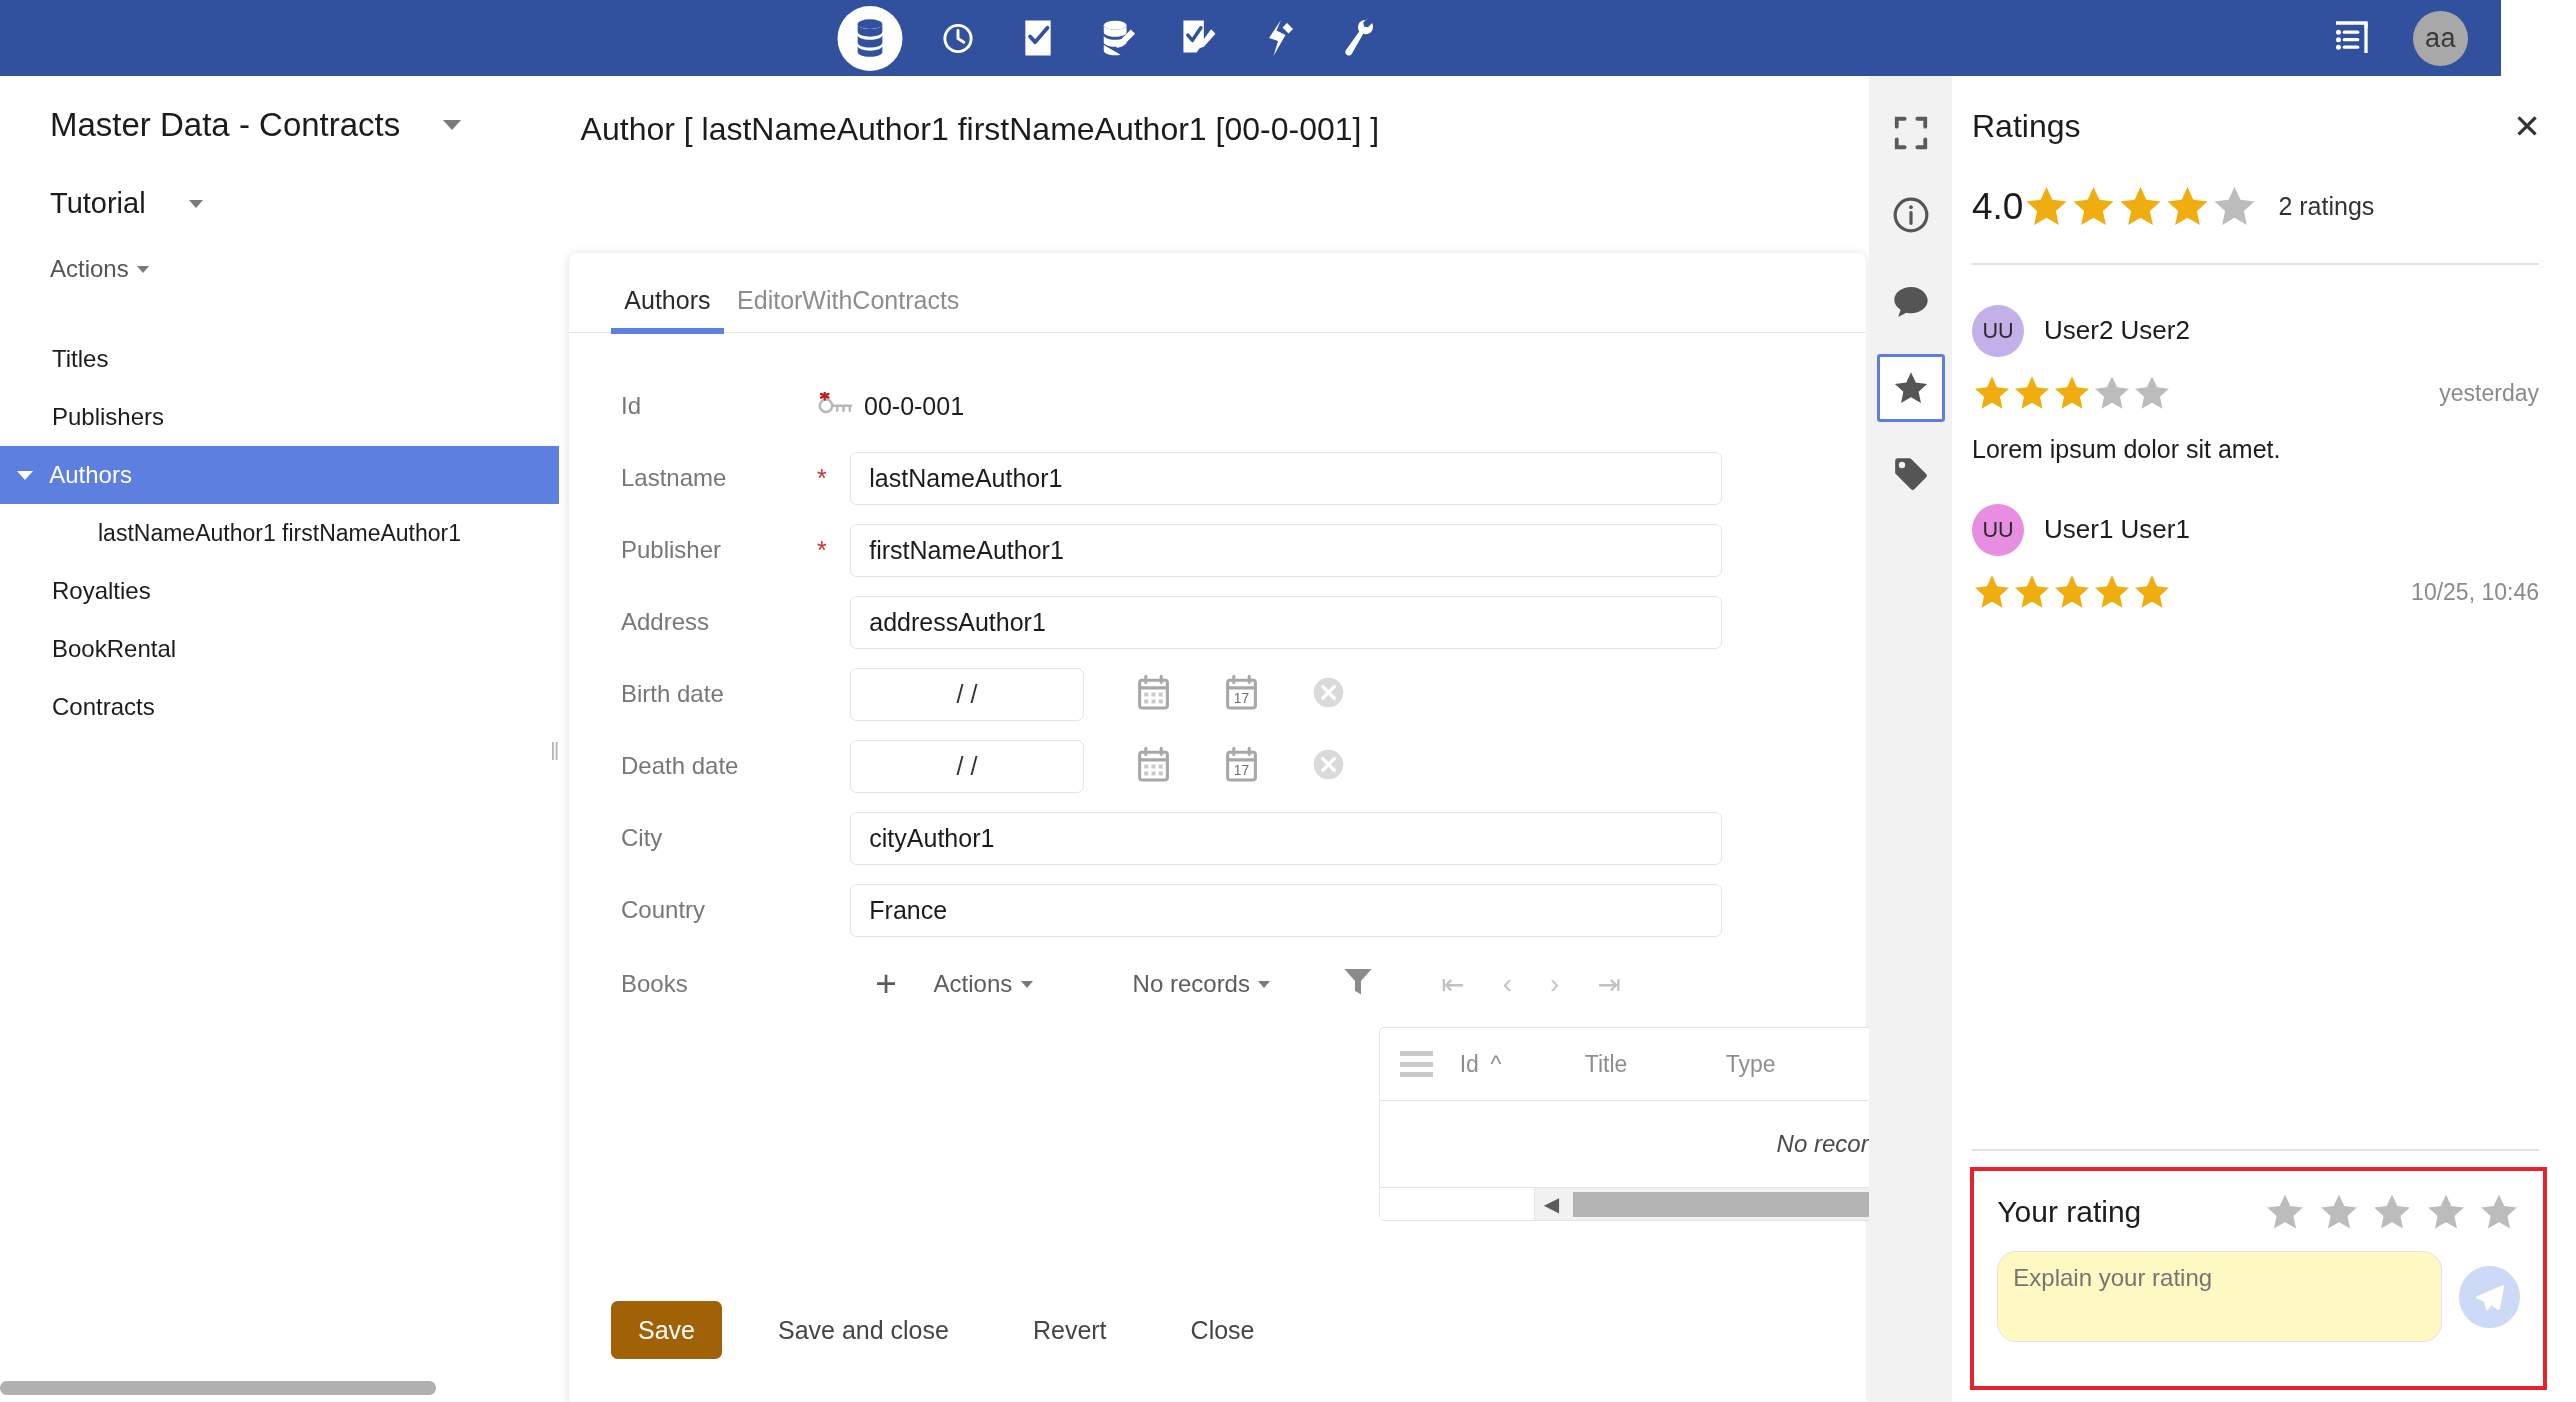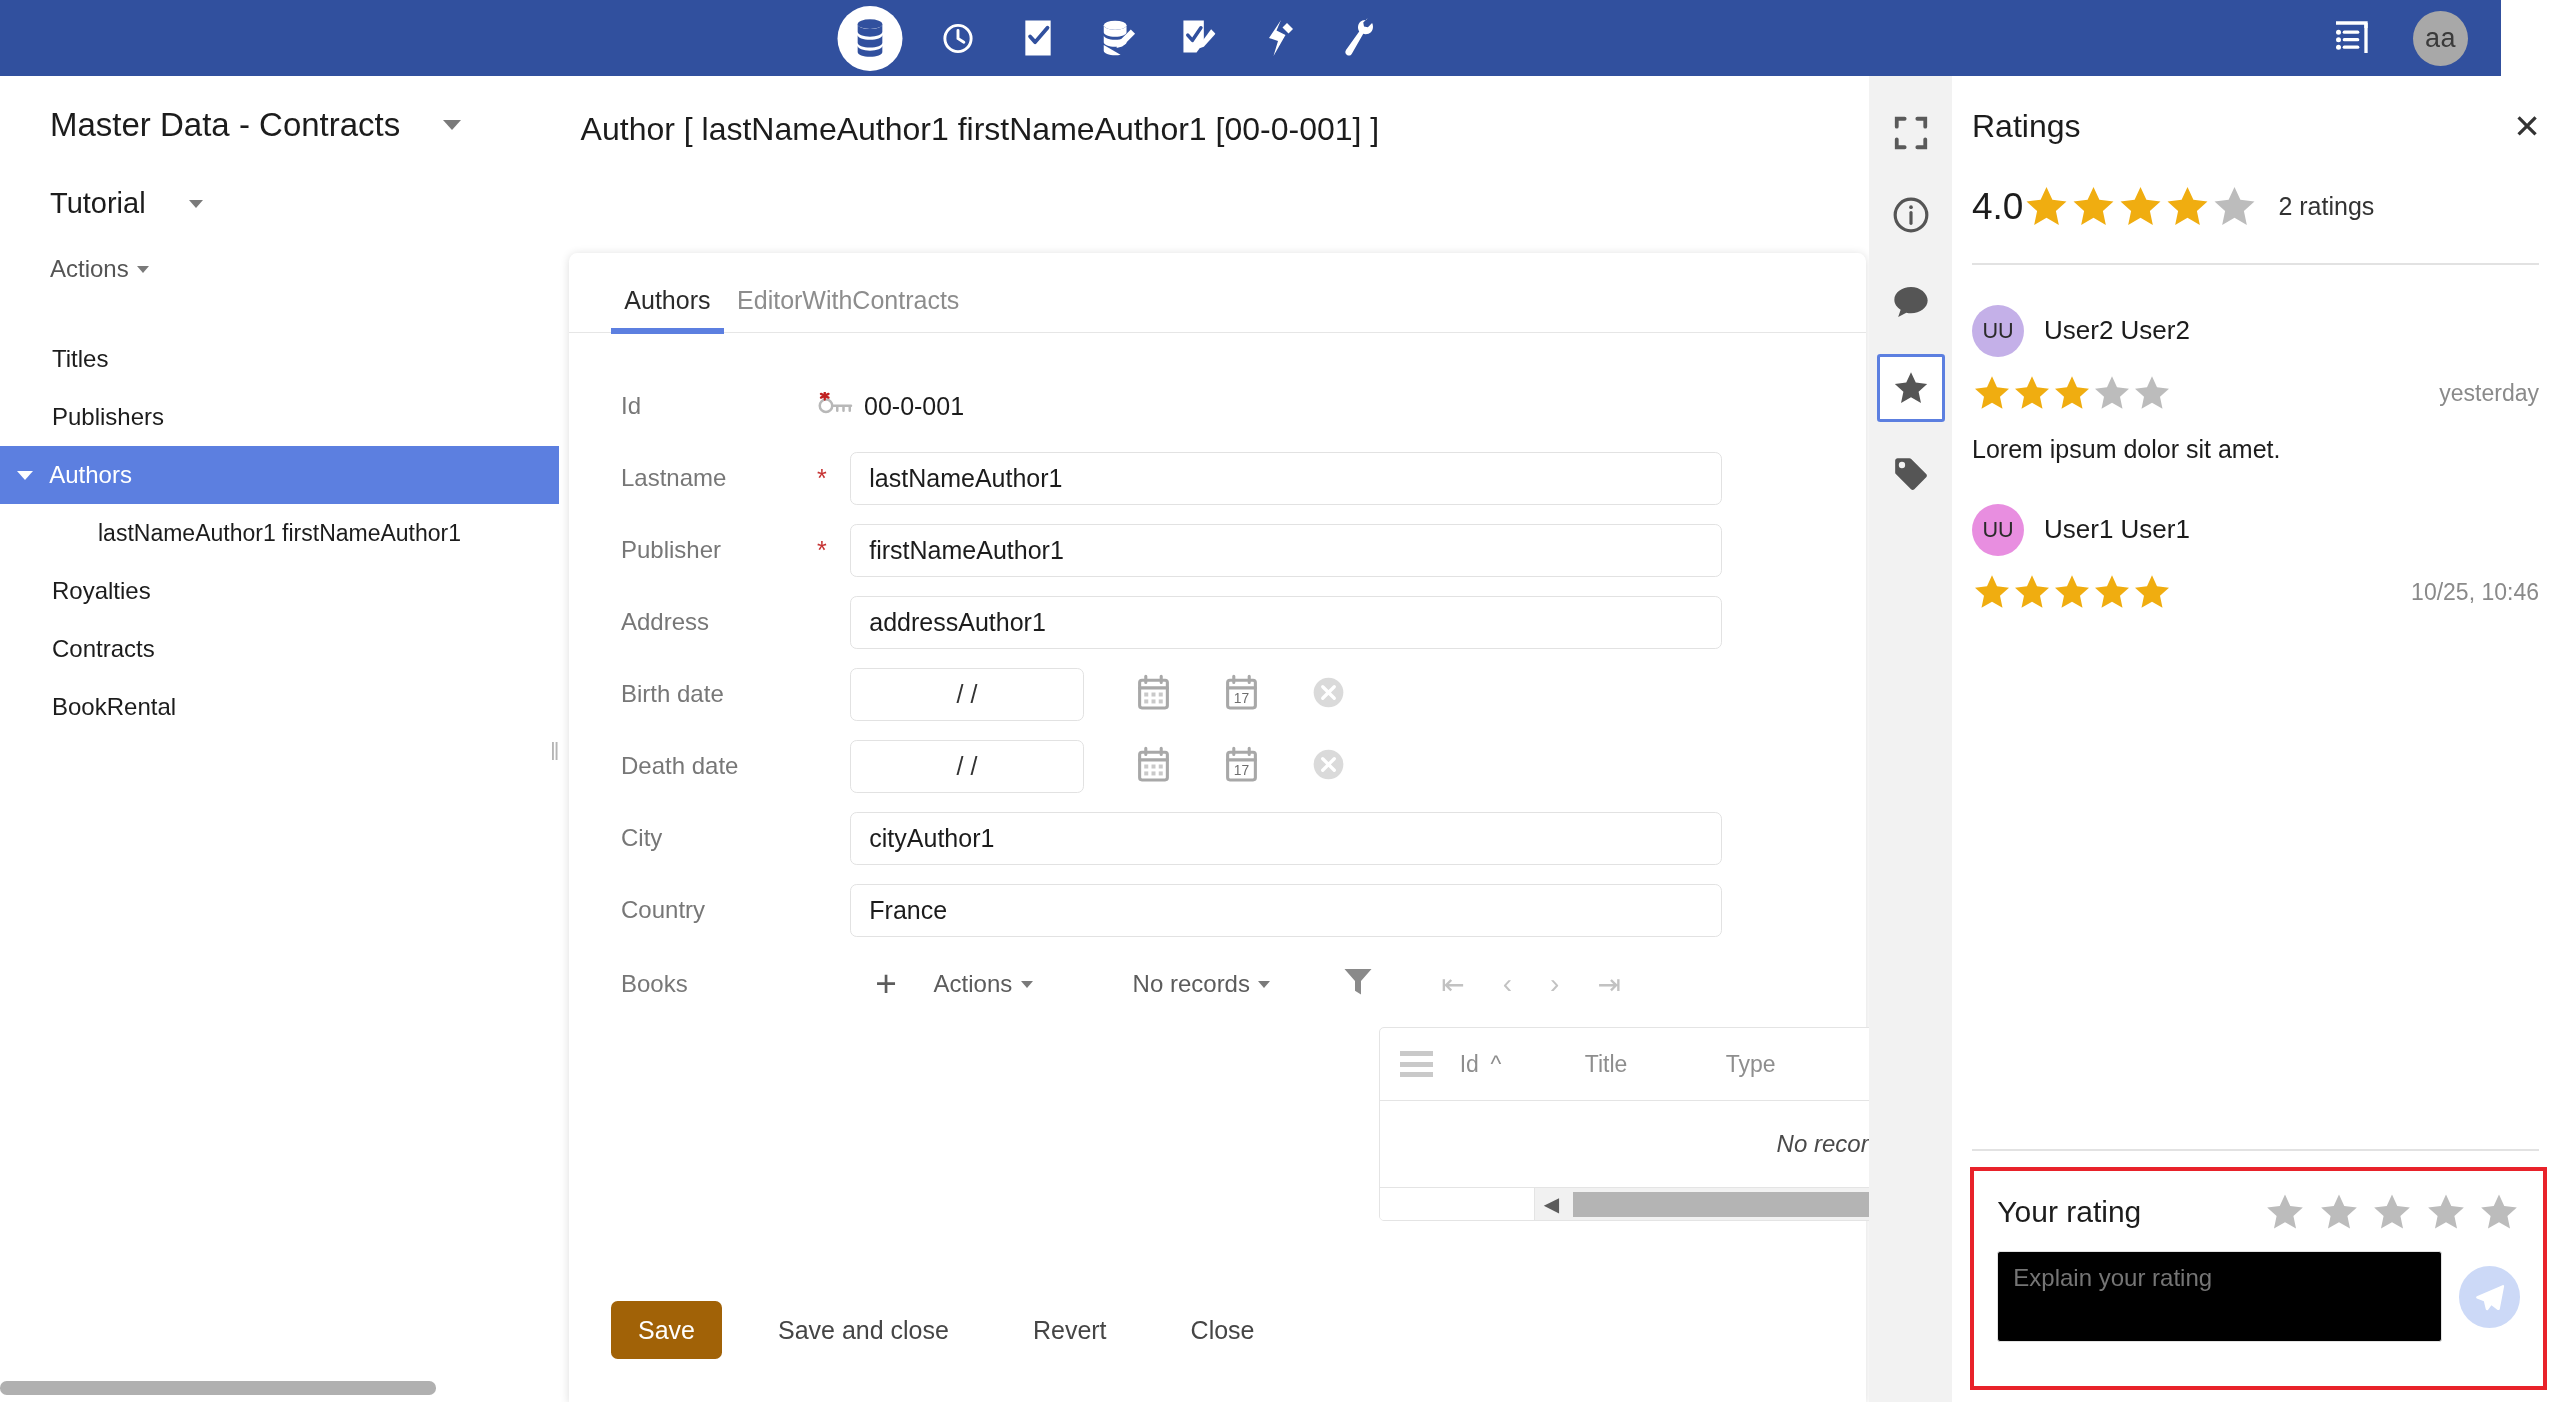--- a/index.html
+++ b/index.html
@@ -298,22 +298,22 @@
     padding: 20px 23px;
   }
   .yr-head {
     display: flex; align-items: center; justify-content: space-between;
   }
   .yr-title { font-size: 30px; color: #1c1c1c; }
   .yr-stars { display: flex; align-items: center; gap: 11.6px; }
   .yr-body { display: flex; align-items: flex-start; gap: 16.6px; margin-top: 18.3px; }
   .yr-textarea {
     width: 449px; height: 91px;
-    border: 1.7px solid #e2e2e2; border-radius: 3px;
-    background: #000000;
+    border: 1.7px solid #e2e2e2; border-radius: 19px;
+    background: #fef9c3;
     padding: 11.6px 15px;
     font-size: 24px; color: #8a8a8a;
     font-family: "Liberation Sans", sans-serif;
     resize: none;
   }
   .yr-send {
     width: 62px; height: 62px; border-radius: 50%;
     background: #ccd9f7;
     display: flex; align-items: center; justify-content: center;
     margin-top: 15px;
@@ -415,24 +415,24 @@
       <span class="nav-caret"></span>
       <span>Authors</span>
     </div>
     <div class="nav-item child">
       <span>lastNameAuthor1 firstNameAuthor1</span>
     </div>
     <div class="nav-item">
       <span>Royalties</span>
     </div>
     <div class="nav-item">
+      <span>BookRental</span>
+    </div>
+    <div class="nav-item">
       <span>Contracts</span>
-    </div>
-    <div class="nav-item">
-      <span>BookRental</span>
     </div>
   </div>
   <div class="resize-handle">‖</div>
   <div class="left-scrollbar"></div>
 </div>
 
 <div class="mainarea">
   <div class="form-title">Author [ lastNameAuthor1 firstNameAuthor1 [00-0-001] ]</div>
 
   <div class="card">

